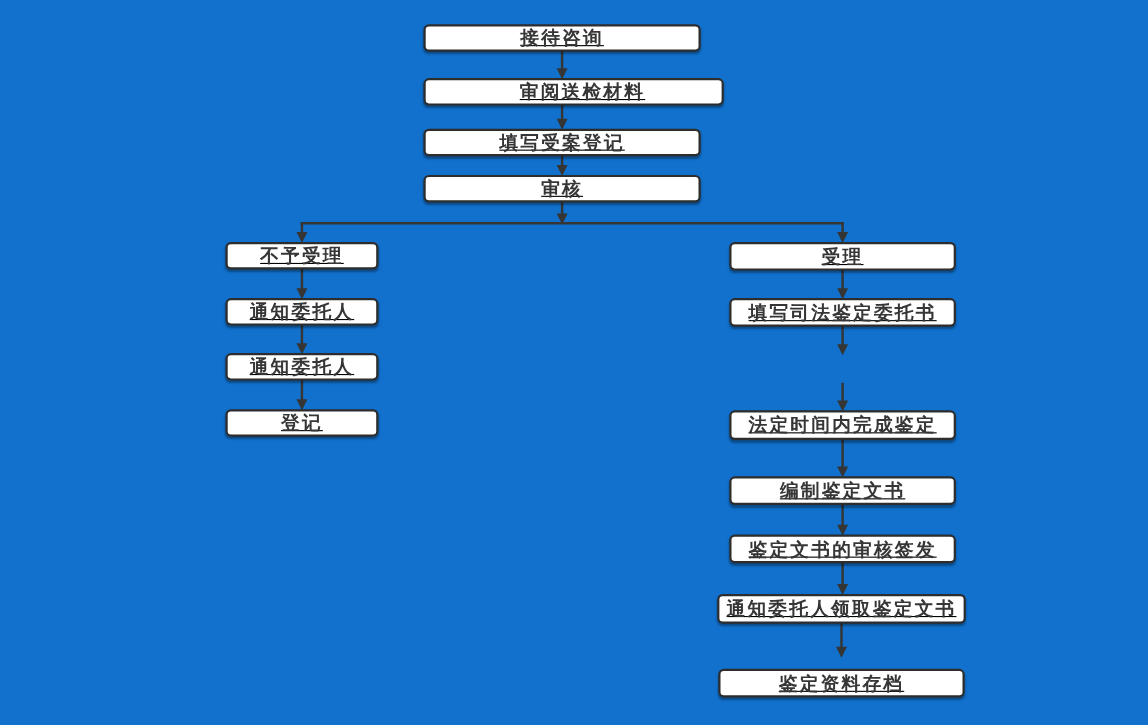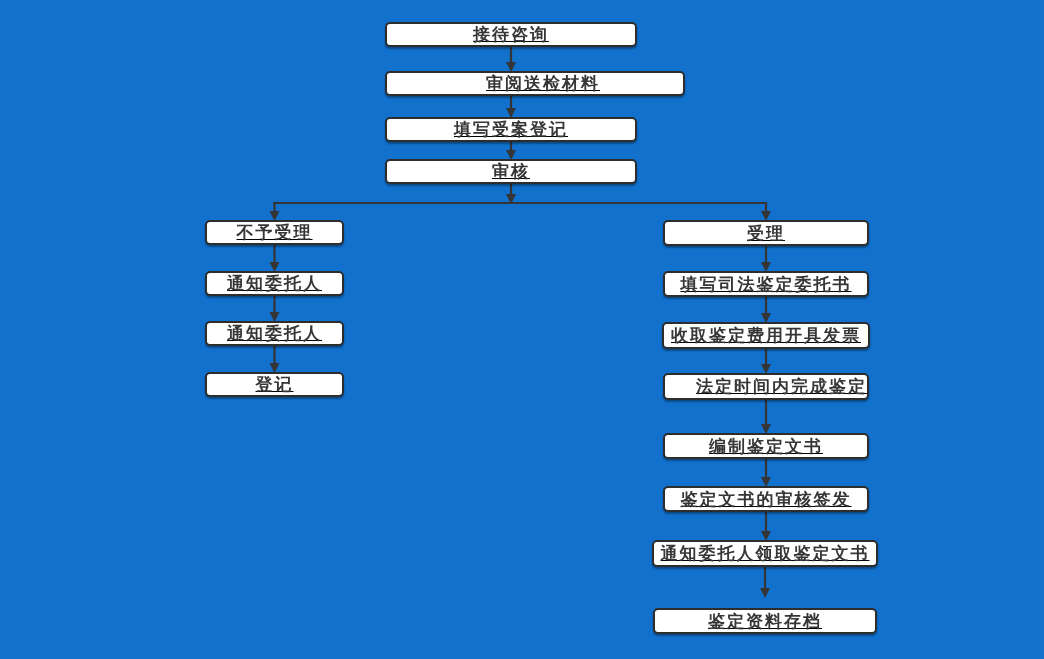--- a/index.html
+++ b/index.html
@@ -86,21 +86,21 @@
       <line x1="273.4" y1="203" x2="767.1" y2="203" class="edge-line"></line>
       <line x1="274.5" y1="201.9" x2="274.5" y2="212" class="edge-line"></line>
       <polygon points="269.5,211 279.5,211 274.5,221" class="edge-head"></polygon>
       <line x1="766" y1="201.9" x2="766" y2="212" class="edge-line"></line>
       <polygon points="761,211 771,211 766,221" class="edge-head"></polygon>
     </svg>
   <div id="nodes">
       <div class="node" style="left: 385px; top: 22px; width: 252px; height: 25px;">
         <span class="node-label">接待咨询</span>
       </div>
-      <div class="node" style="left: 385px; top: 71px; width: 300px; height: 25px; padding-left: 16px;">
+      <div class="node" style="left: 385px; top: 71px; width: 273px; height: 25px; padding-left: 16px;">
         <span class="node-label">审阅送检材料</span>
       </div>
       <div class="node" style="left: 385px; top: 159px; width: 252px; height: 25px;">
         <span class="node-label">审核</span>
       </div>
       <div class="node" style="left: 385px; top: 117px; width: 252px; height: 25px;">
         <span class="node-label">填写受案登记</span>
       </div>
       <div class="node" style="left: 205px; top: 220px; width: 139px; height: 25px; justify-content: center;">
         <span class="node-label">不予受理</span>
@@ -113,24 +113,21 @@
       </div>
       <div class="node" style="left: 205px; top: 372px; width: 139px; height: 25px;">
         <span class="node-label">登记</span>
       </div>
       <div class="node" style="left: 663px; top: 220px; width: 206px; height: 26px;">
         <span class="node-label">受理</span>
       </div>
       <div class="node" style="left: 663px; top: 271px; width: 206px; height: 26px;">
         <span class="node-label">填写司法鉴定委托书</span>
       </div>
-      <div class="node" style="left: 662px; top: 322px; width: 208px; height: 27px;">
-        <span class="node-label">收取鉴定费用开具发票</span>
-      </div>
-      <div class="node" style="left: 663px; top: 373px; width: 206px; height: 27px; justify-content: flex-end;">
+      <div class="node" style="left: 663px; top: 373px; width: 206px; height: 27px;">
         <span class="node-label">法定时间内完成鉴定</span>
       </div>
       <div class="node" style="left: 663px; top: 486px; width: 206px; height: 26px;">
         <span class="node-label">鉴定文书的审核签发</span>
       </div>
       <div class="node" style="left: 663px; top: 433px; width: 206px; height: 26px;">
         <span class="node-label">编制鉴定文书</span>
       </div>
       <div class="node" style="left: 652px; top: 540px; width: 226px; height: 27px;">
         <span class="node-label">通知委托人领取鉴定文书</span>

